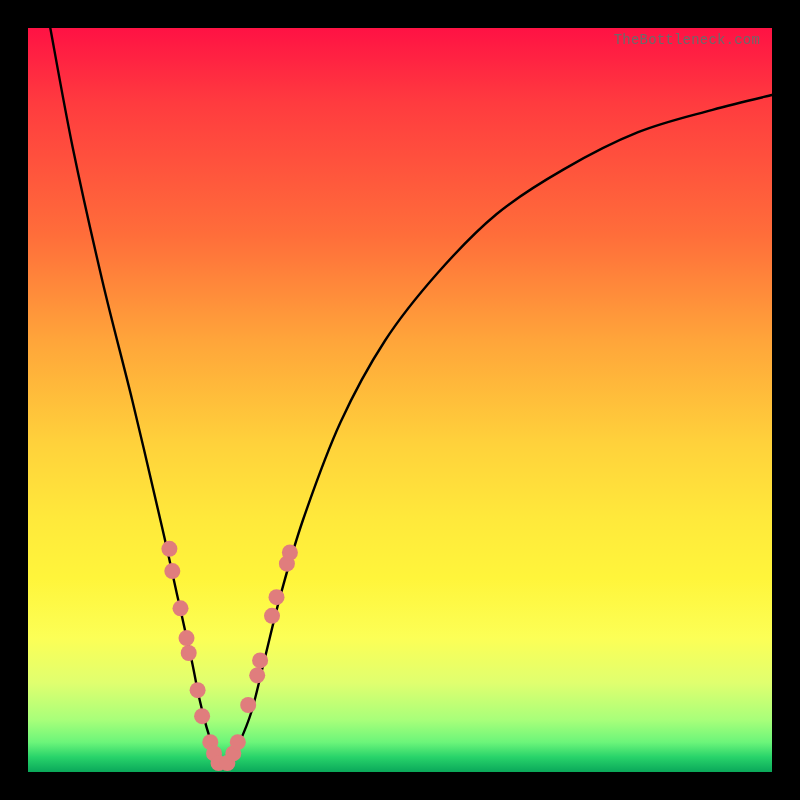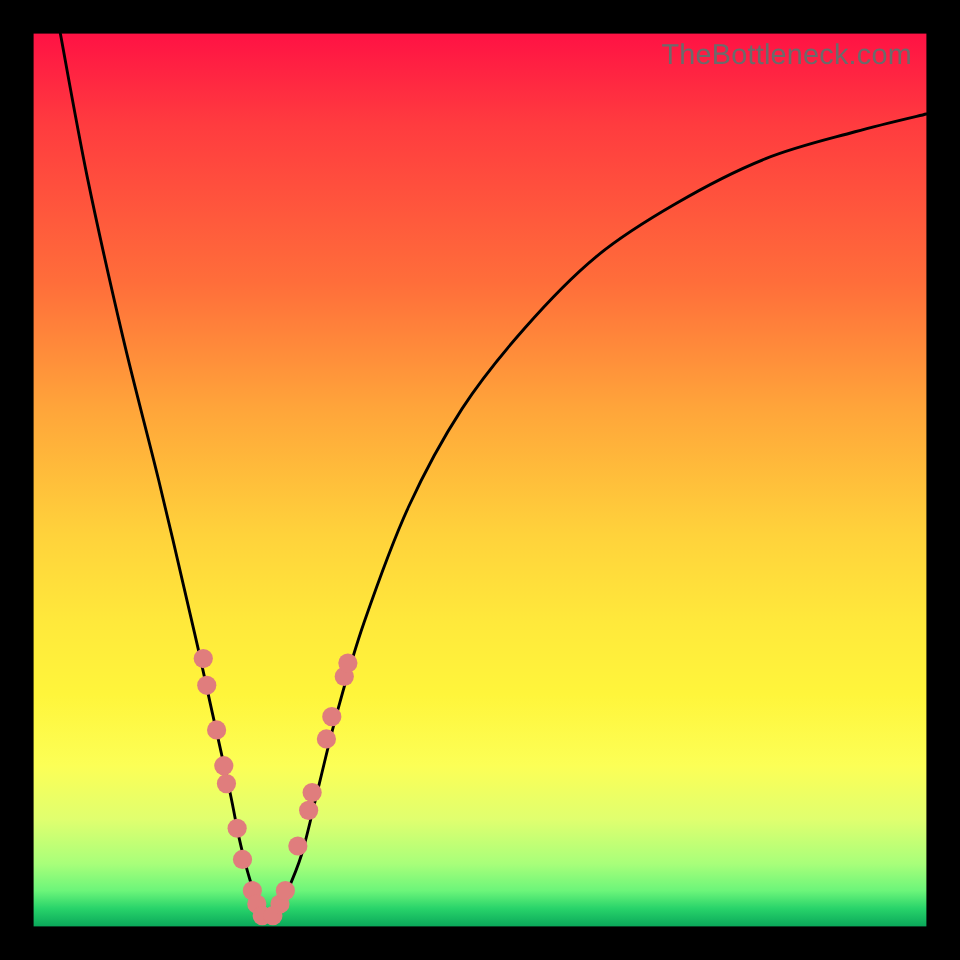--- a/index.html
+++ b/index.html
@@ -31,24 +31,25 @@
       #6cf57a 96%,
       #28d36a 98%,
       #0aa85a 100%
     );
   }
   .watermark {
     position: absolute;
     top: 4px;
     right: 12px;
     color: #6b6b6b;
-    font-size: 24px;
+    font-size: 14px;
     font-weight: 500;
     letter-spacing: 0.2px;
     user-select: none;
+    font-family: Liberation Mono, monospace;
   }
   svg.curve {
     position: absolute;
     left: 0;
     top: 0;
     width: 744px;
     height: 744px;
     overflow: visible;
   }
   .curve-path {

